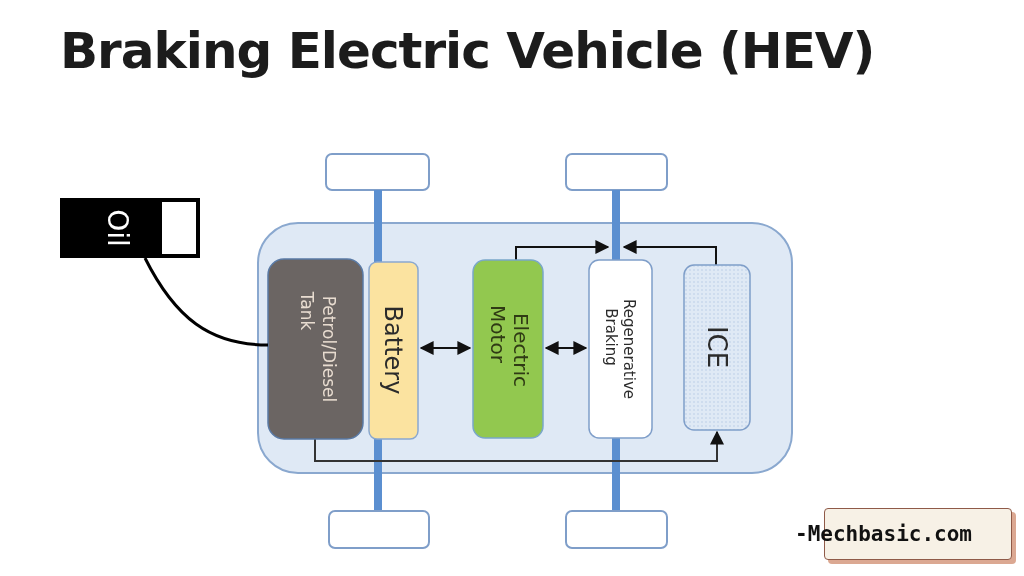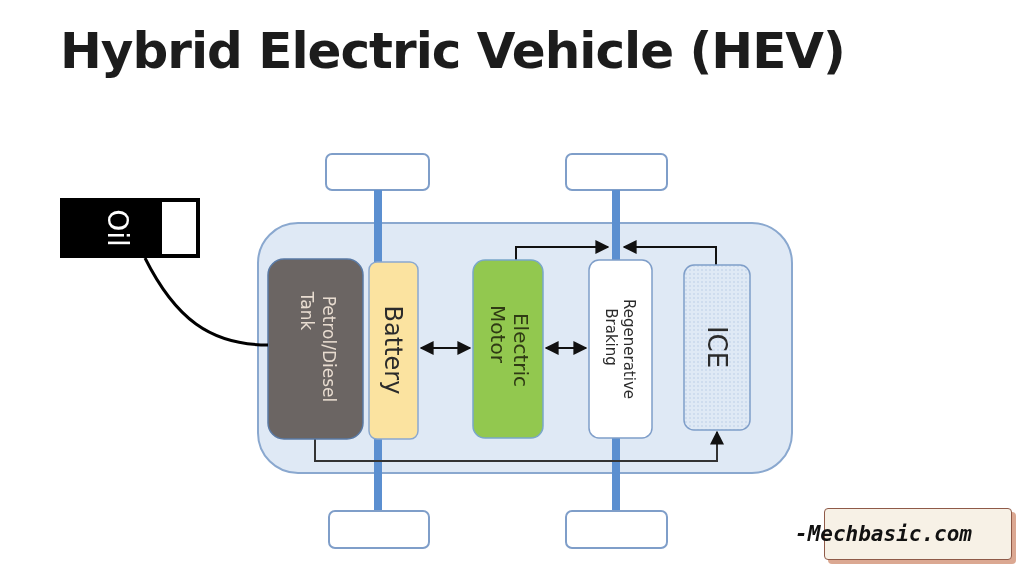--- a/index.html
+++ b/index.html
@@ -1,26 +1,26 @@
 <!DOCTYPE html>
 <html><head>
 <meta charset="utf-8">
 <style>
   html, body { margin:0; padding:0; }
   body { width:1024px; height:576px; background:#ffffff; position:relative; overflow:hidden; font-family:"Liberation Sans", sans-serif; }
   .title { position:absolute; left:60px; top:22px; font-family:"DejaVu Sans", sans-serif; font-weight:bold; font-size:50px; color:#1c1c1c; letter-spacing:-1px; white-space:nowrap; }
   svg { position:absolute; left:0; top:0; }
   .vlabel { font-family:"DejaVu Sans", sans-serif; }
   .watermark { position:absolute; left:824px; top:508px; width:186px; height:50px; background:#f7f1e6; border:1px solid #8f5a48; border-radius:4px; box-shadow:4px 4px 0 #dba892; font-family:"DejaVu Sans Mono", monospace; font-weight:bold; font-size:21px; color:#111; display:flex; align-items:center; }
-  .watermark span { margin-left:-30px; background:transparent;font-style:italic; }
+  .watermark span { margin-left:-30px; background:transparent; }
 </style>
 </head>
 <body>
 
-<div class="title">Hybrid Electric Vehicle (HEV)</div>
+<div class="title">Braking Electric Vehicle (HEV)</div>
 
 <svg width="1024" height="576" viewBox="0 0 1024 576">
   <defs>
     <marker id="arr" viewBox="0 0 10 10" refX="9" refY="5" markerWidth="7" markerHeight="7" orient="auto-start-reverse">
       <path d="M0,0 L10,5 L0,10 z" fill="#111"></path>
     </marker>
     <pattern id="dots" width="4" height="4" patternUnits="userSpaceOnUse">
       <rect width="4" height="4" fill="#dfe9f5"></rect>
       <circle cx="2" cy="2" r="0.8" fill="#b9cde6"></circle>
     </pattern>

